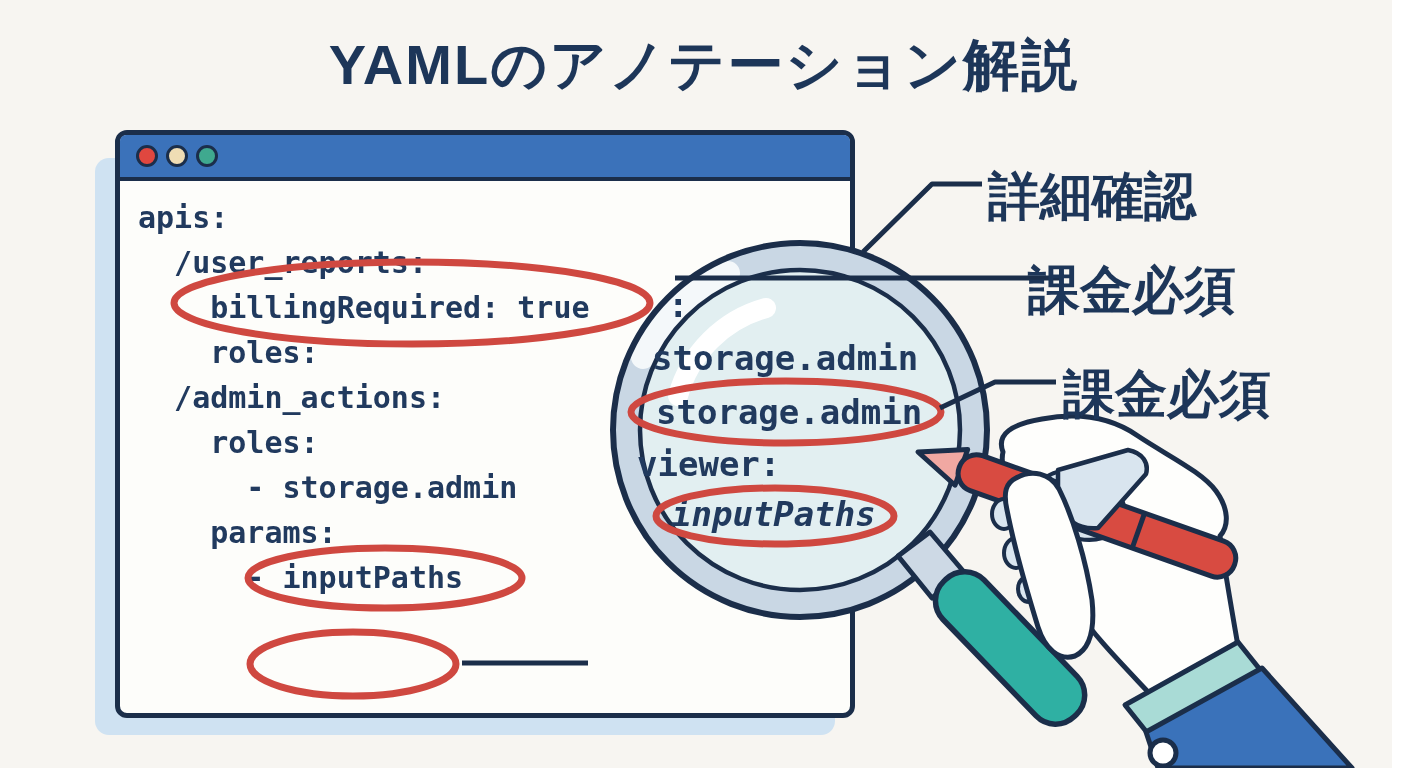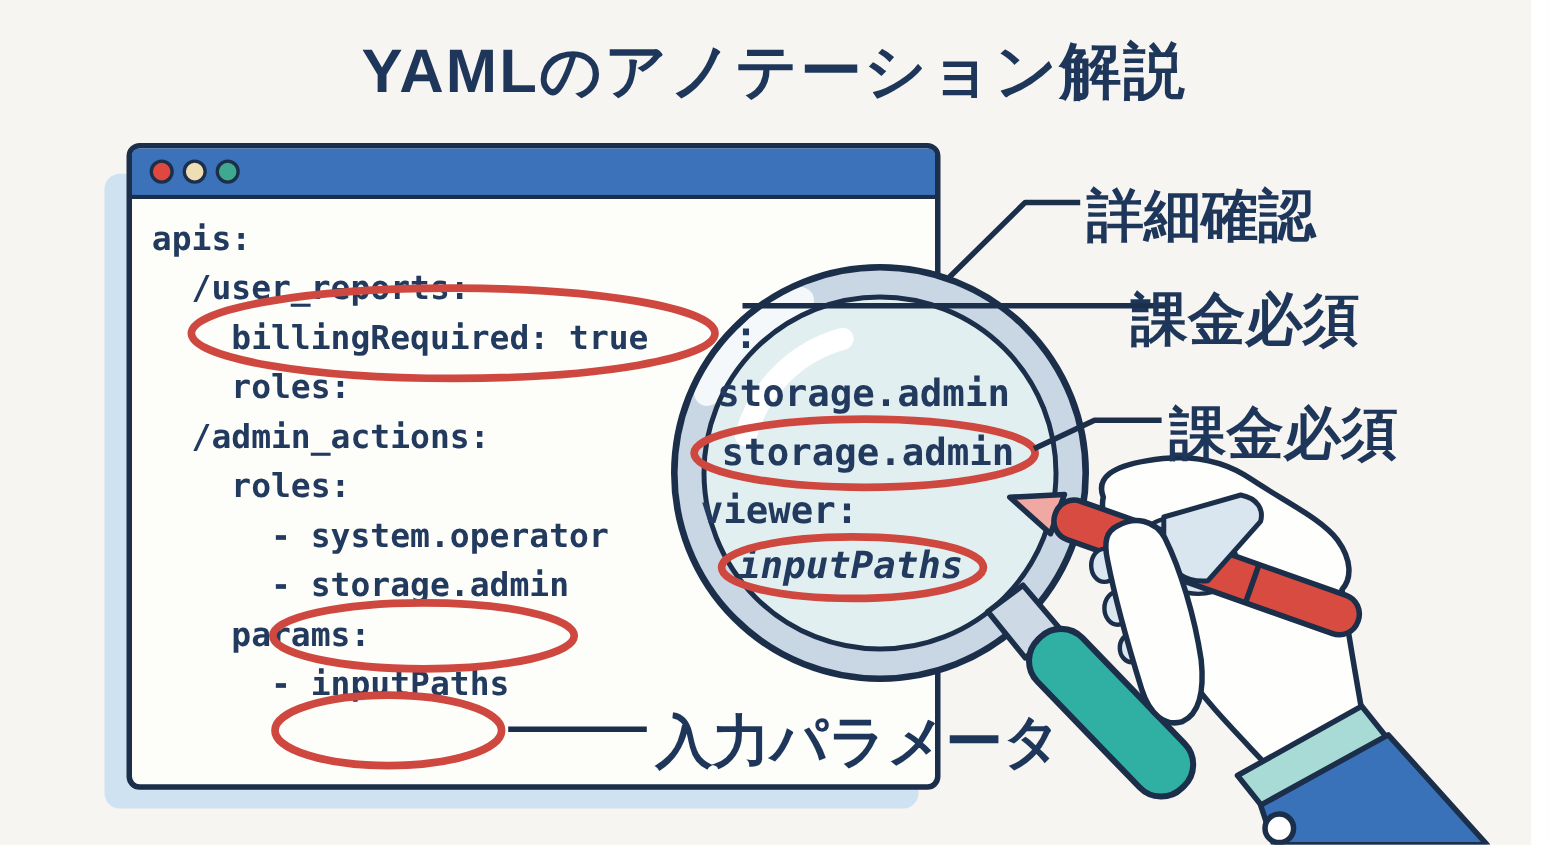--- a/index.html
+++ b/index.html
@@ -83,21 +83,20 @@
       <div class="dot dot2"></div>
       <div class="dot dot3"></div>
     </div>
     <div class="code">
       <div class="code-line">apis:</div>
       <div class="code-line">  /user_reports:</div>
       <div class="code-line">    billingRequired: true</div>
       <div class="code-line">    roles:</div>
       <div class="code-line">  /admin_actions:</div>
       <div class="code-line">    roles:</div>
-      <div class="code-line">      - system.operator</div>
       <div class="code-line">      - storage.admin</div>
       <div class="code-line">    params:</div>
       <div class="code-line">      - inputPaths</div>
     </div>
   </div>
 
   <svg class="layer" viewBox="0 0 1408 768">
     <ellipse cx="412" cy="303" rx="238" ry="41" fill="none" stroke="#cf4840" stroke-width="7"></ellipse>
     <ellipse cx="385" cy="578" rx="137" ry="30" fill="none" stroke="#cf4840" stroke-width="7"></ellipse>
     <ellipse cx="353" cy="664" rx="103" ry="32" fill="none" stroke="#cf4840" stroke-width="7"></ellipse>
@@ -159,15 +158,14 @@
              C 1026 588 1013 541 1007 510 C 1003 492 1006 483 1016 478 Z" fill="#fefefc" stroke="#1b2e4a" stroke-width="5" stroke-linejoin="round"></path>
 
     <path d="M 1125 705 L 1238 642 L 1262 672 L 1149 735 Z" fill="#a9dbd6" stroke="#1b2e4a" stroke-width="5" stroke-linejoin="round"></path>
     <path d="M 1146 732 L 1262 668 L 1352 768 L 1158 768 Z" fill="#3a72ba" stroke="#1b2e4a" stroke-width="5" stroke-linejoin="round"></path>
     <circle cx="1163" cy="753" r="13" fill="#ffffff" stroke="#1b2e4a" stroke-width="5"></circle>
   </svg>
 
   <div class="abs label label-detail">詳細確認</div>
   <div class="abs label label-billing">課金必須</div>
   <div class="abs label label-role">課金必須</div>
-  <div class="abs label label-input">入力パラメータ</div>
 
 </div>
 
 </body></html>

